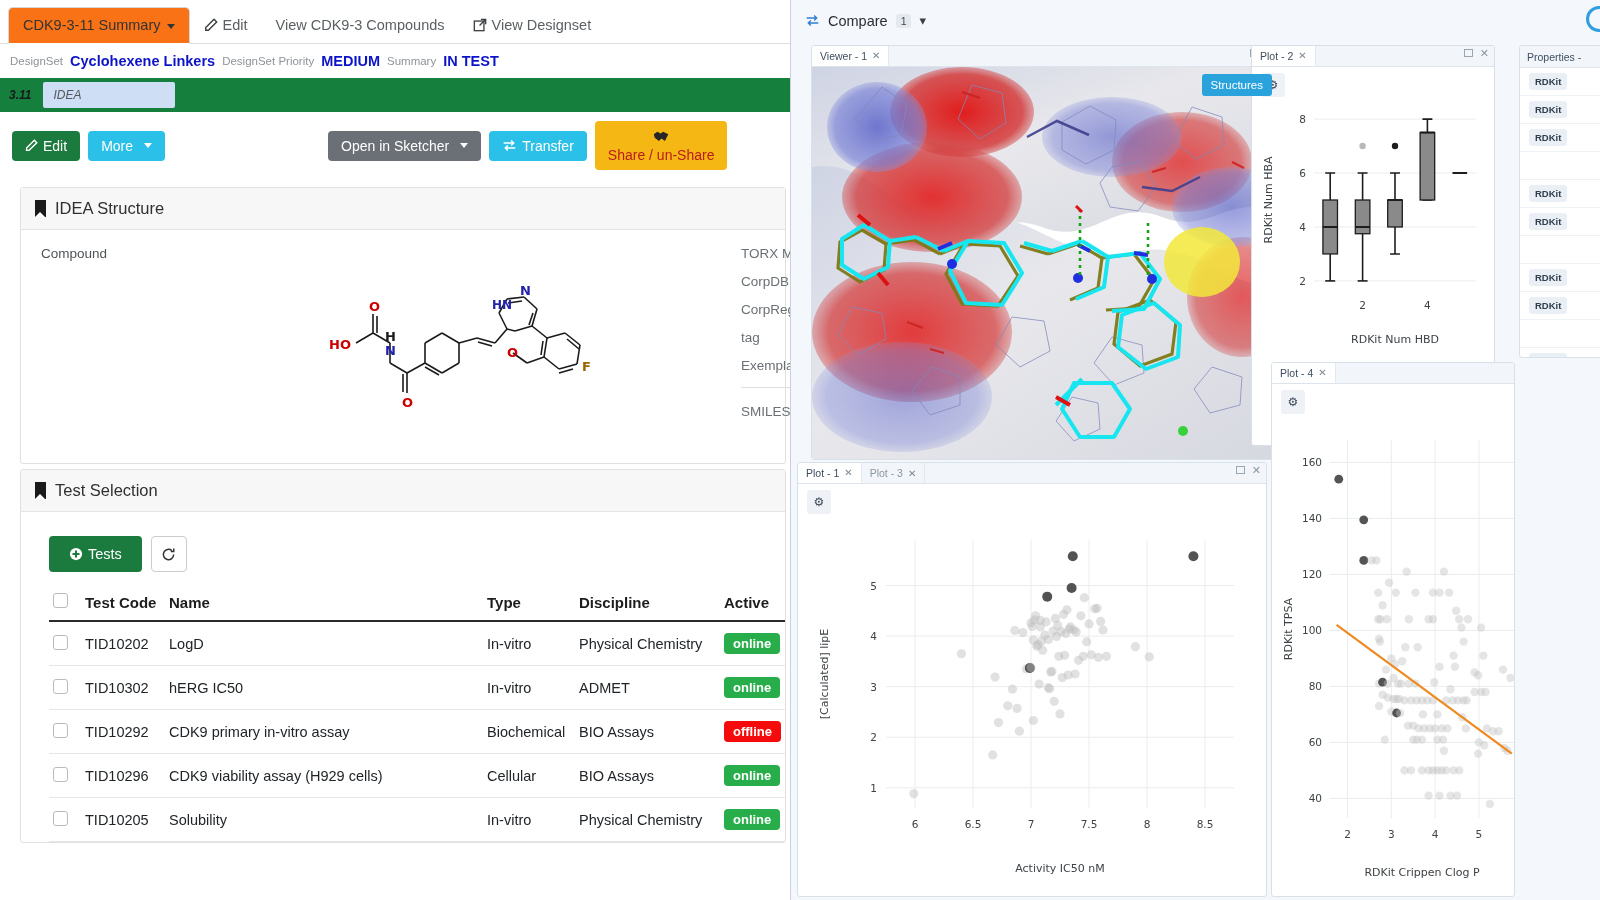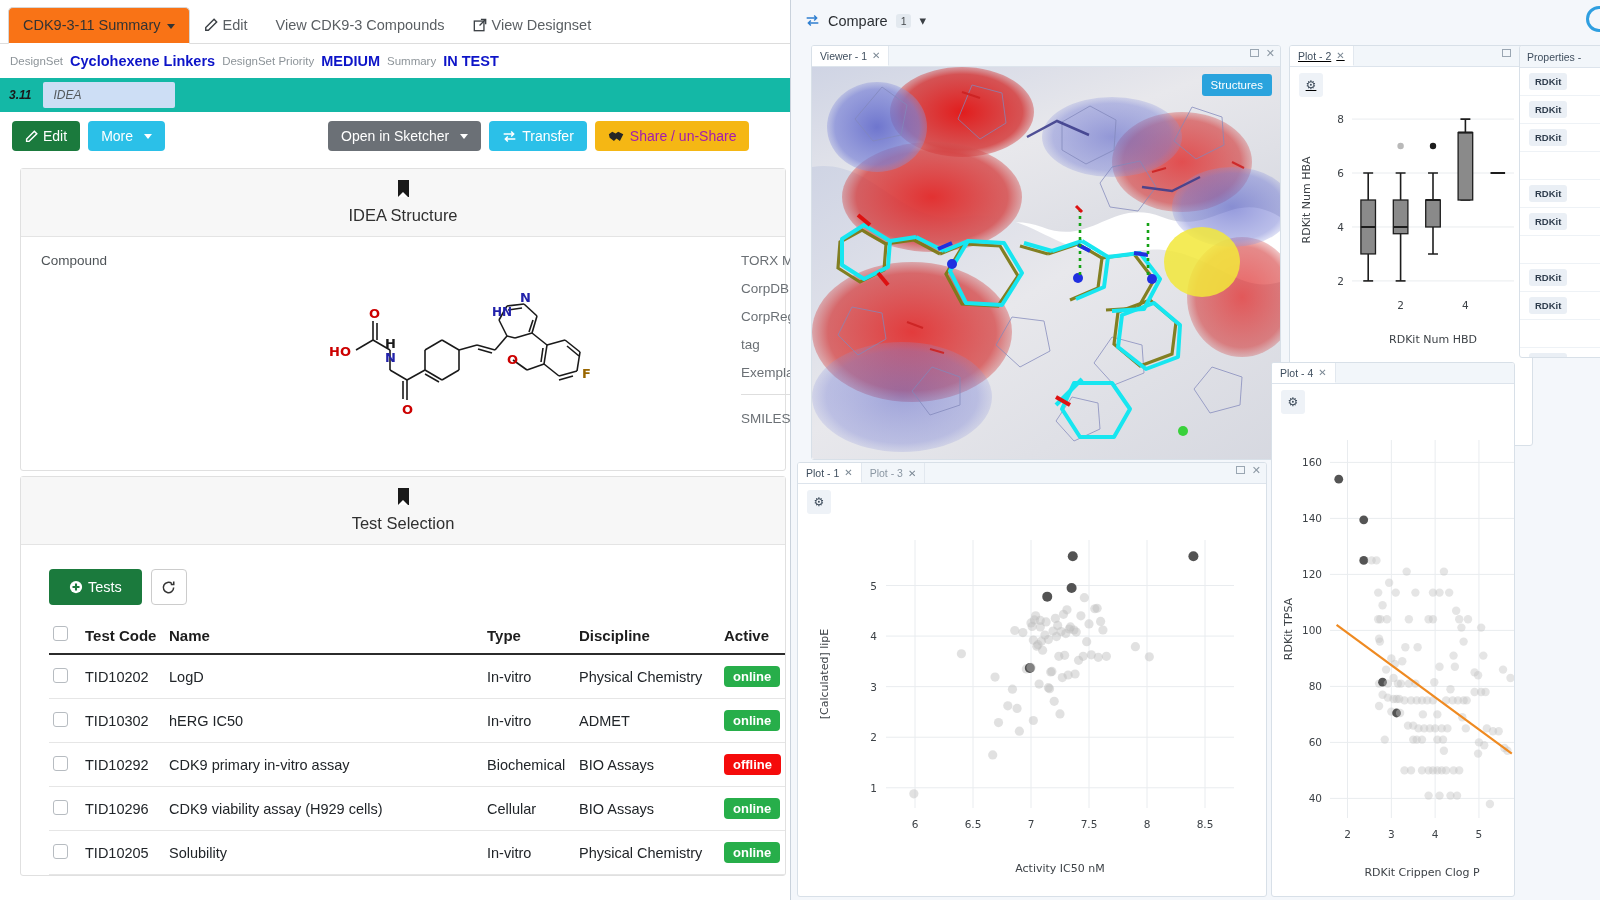--- a/index.html
+++ b/index.html
@@ -44,47 +44,47 @@
   .caret.w { border-top-color: #fff; }
 
   .meta-row {
     display: flex; align-items: center; gap: 7px;
     padding: 9px 0 9px 10px; font-size: 13.5px;
   }
   .meta-lbl { color: #8d9499; font-size: 11.5px; }
   .meta-val { color: #0d14c8; font-weight: 700; font-size: 14.5px; }
 
   .idea-banner {
-    background: #14b8a6; height: 34px; display: flex; align-items: center;
+    background: #15803d; height: 34px; display: flex; align-items: center;
     padding-left: 9px; gap: 12px;
   }
   .idea-num { font-size: 12px; font-weight: 700; font-style: italic; color: #1a1a1a; }
   .idea-box {
     background: #cddef5; height: 26px; width: 132px;
     display: flex; align-items: center; padding-left: 10px;
     font-size: 12px; font-style: italic; color: #53585c; border-radius: 2px;
   }
 
   .btn-row { display: flex; align-items: center; padding: 9px 0 9px 12px; gap: 8px; }
   .btn {
     border: none; border-radius: 4px; color: #fff; font-size: 14px;
     padding: 8px 13px; display: inline-flex; align-items: center; gap: 5px;
     cursor: pointer; line-height: 1; white-space: nowrap;
   }
   .btn-green { background: #1b7a3d; }
   .btn-cyan { background: #2bc0e8; }
   .btn-gray { background: #6b7076; }
-  .btn-amber { background: #f5b714; color: #a21caf; font-weight: 400;}
+  .btn-amber { background: #f5b714; color: #b91c1c; font-weight: 400; flex-direction: column;}
   .spacer-lg { width: 147px; }
 
   .card { margin: 8px 14px 0 20px; border: 1px solid #e0e0e0; border-radius: 3px; background:#fff; }
   .card-head {
     background: #f7f7f7; border-bottom: 1px solid #e4e4e4;
     padding: 11px 14px; font-size: 16.5px; color: #303030;
-    display:flex; align-items:center; gap:9px;flex-direction:column;
+    display:flex; align-items:center; gap:9px;
   }
   .bookmark { width: 11px; height: 17px; background: #1a1a1a; position: relative; display:inline-block;}
   .bookmark::after { content:""; position:absolute; bottom:0; left:0; border-left:5.5px solid transparent; border-right:5.5px solid transparent; border-bottom:5px solid #fff; }
 
   .struct-body { display: flex; padding: 16px 0 10px 0; min-height: 215px;}
   .struct-left { flex: 1; padding-left: 20px; position: relative;}
   .struct-left .lbl { font-size: 13.5px; color: #4f5458; }
   .struct-right { width: 120px; padding-right: 10px; }
   .prop-lbl { font-size: 13.5px; color: #6b7075; margin-bottom: 13px; white-space: nowrap;}
   .prop-div { border-top: 1px solid #dedede; margin: 14px 0 16px 0; }
@@ -157,21 +157,21 @@
   .viewer-canvas { position: relative; width: 100%; height: 393px; background: #fff; overflow: hidden; }
   .structures-btn {
     position: absolute; right: 8px; top: 7px; z-index: 6;
     background: #2aa3dd; color: #fff; font-size: 11.5px; font-weight: 400;
     padding: 5px 9px; border-radius: 3px;
   }
 
   
   #pane-plot1 { left: 6px; top: 421px; width: 470px; height: 435px; }
   
-  #pane-plot2 { left: 498px; top: 4px; width: 244px; height: 401px; text-decoration: underline; }
+  #pane-plot2 { left: 460px; top: 4px; width: 244px; height: 401px; }
   
   #pane-plot4 { left: 480px; top: 321px; width: 244px; height: 535px; }
   
   #pane-props { left: 728px; top: 4px; width: 160px; height: 313px; }
 
   .props-head { font-size: 10.5px; color:#3f4e5e; padding: 5px 7px 4px 7px; background:#f2f6fa; border-bottom:1px solid #dde4ec;}
   .props-list { padding: 0; }
   .prop-row { height: 28px; display:flex; align-items:center; padding-left: 9px; border-bottom: 1px solid #eef2f6; }
   .prop-row.blank { }
   .rdkit-chip {

